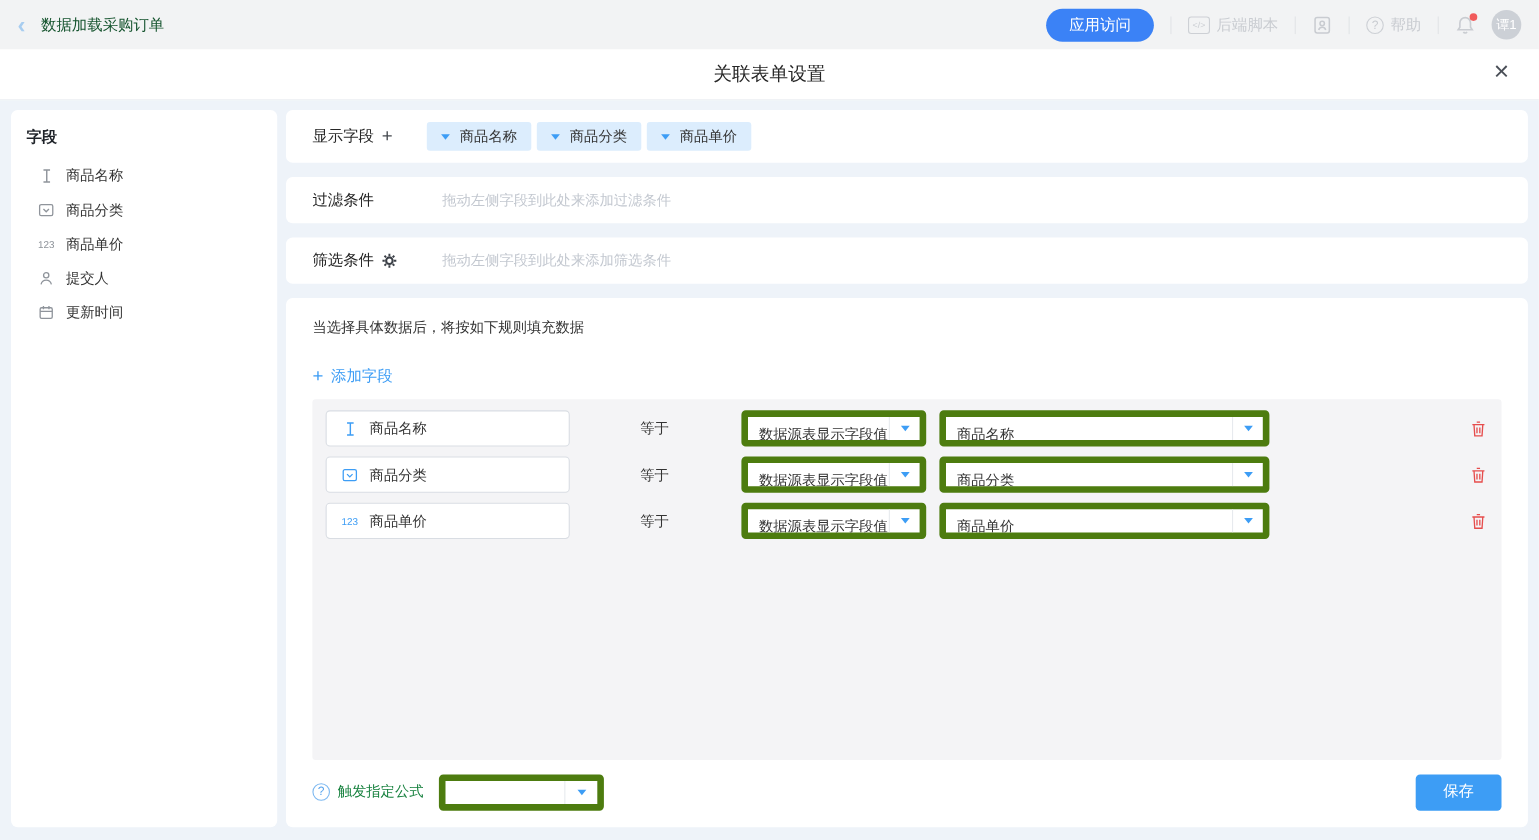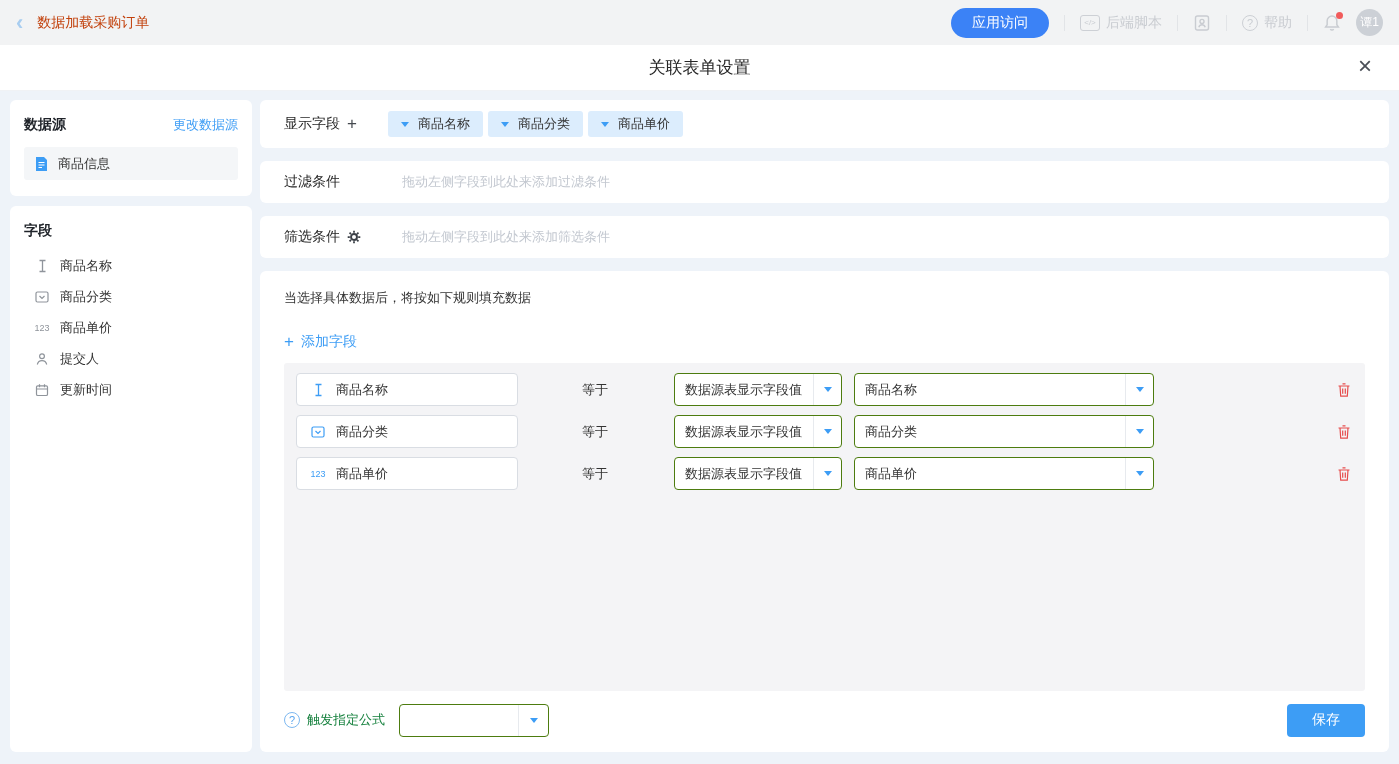--- a/index.html
+++ b/index.html
@@ -7,21 +7,21 @@
   body {
     font-family: "Liberation Sans", "DejaVu Sans", sans-serif;
     background:#fff; color:#333; overflow:hidden; font-size:13px;
   }
   .screen { width:1399px; height:764px; display:flex; flex-direction:column; }
 
   
   .topbar { height:45px; flex:none; background:#f2f3f4; display:flex; align-items:center; padding:0 16px; }
   .topbar-left { display:flex; align-items:center; gap:14px; }
   .back-chevron { font-size:22px; line-height:20px; color:#a8cdf0; cursor:pointer; font-weight:bold; }
-  .topbar-title { font-size:14px; color:#c2410c; }
+  .topbar-title { font-size:14px; color:#14532d; }
   .topbar-right { margin-left:auto; display:flex; align-items:center; gap:15px; }
   .pill-btn { height:30px; padding:0 21px; border:none; border-radius:16px; background:#3b82f6; color:#fff;
               font-size:14px; font-family:inherit; cursor:pointer; }
   .tb-item { display:flex; align-items:center; gap:6px; color:#c9ccd1; font-size:14px; cursor:pointer; }
   .tb-divider { width:1px; height:16px; background:#e2e4e7; }
   .tb-icon { display:inline-flex; color:#c9ccd1; }
   .code-badge { width:20px; height:16px; border:1px solid #cdd0d5; border-radius:3px; font-size:8px;
                 display:flex; align-items:center; justify-content:center; color:#c9ccd1; }
   .bell-wrap { position:relative; display:inline-flex; cursor:pointer; }
   .bell-dot { position:absolute; top:-2px; right:-2px; width:7px; height:7px; border-radius:50%; background:#f15b5b; }
@@ -73,21 +73,21 @@
                width:max-content; cursor:pointer; }
   .add-field .plus-ic { font-size:17px; line-height:16px; }
 
   .rules-panel { margin-top:12px; flex:1; min-height:0; background:#f4f4f6; border-radius:3px; padding:10px 12px; }
   .rule-row { display:flex; align-items:center; height:33px; margin-bottom:9px; }
   .field-box { width:222px; height:33px; background:#fff; border:1px solid #d9dde3; border-radius:4px;
                display:flex; align-items:center; gap:9px; padding:0 12px; cursor:pointer; }
   .field-box .f-ic { color:#3d9df5; display:inline-flex; width:18px; justify-content:center; }
   .op-text { margin:0 66px 0 64px; font-size:13px; color:#333; flex:none;font-family:Liberation Mono, monospace; }
 
-  .select { height:33px; background:#fff; border:1px solid #4d7c0f; border-radius:4px; display:flex;
+  .select { height:33px; background:#fff; border:6px solid #4d7c0f; border-radius:4px; display:flex;
             align-items:stretch; cursor:pointer; overflow:hidden; }
   .select-text { flex:1; padding:0 10px; line-height:31px; font-size:13px; color:#333;
                  white-space:nowrap; overflow:hidden; }
   .caret-seg { width:28px; flex:none; border-left:1px solid #e7eaee; display:flex; align-items:center;
                justify-content:center; }
   .src-select { width:168px; flex:none; }
   .tgt-select { width:300px; flex:none; margin-left:12px; }
   .trash-btn { margin-left:auto; display:inline-flex; cursor:pointer; color:#e64c4c; padding:2px; }
 
   .footer-row { flex:none; display:flex; align-items:center; margin-top:9px; height:40px; }
@@ -144,35 +144,20 @@
   </div>
 
   <div class="dialog-header">
     <span class="dialog-title">关联表单设置</span>
     <span class="dialog-close">×</span>
   </div>
 
   <div class="content">
 
     <div class="left-col">
-      <div class="card ds-card">
-        <div class="ds-head">
-          <span class="ds-title">数据源</span>
-          <a class="ds-link">更改数据源</a>
-        </div>
-        <div class="ds-item">
-          <span>
-            <svg width="15" height="16" viewBox="0 0 15 16" fill="none">
-              <path d="M2 1h8l3 3v11H2z" fill="#3d9df5"></path>
-              <path d="M4.5 6.5h6M4.5 9h6M4.5 11.5h3.5" stroke="#fff" stroke-width="1.1"></path>
-            </svg>
-          </span>
-          <span>商品信息</span>
-        </div>
-      </div>
 
       <div class="card fields-card">
         <div class="fields-title">字段</div>
 
         <div class="field-item">
           <span class="f-ic">
             <svg width="13" height="14" viewBox="0 0 13 14" fill="none" stroke="currentColor" stroke-width="1.3">
               <path d="M3.5 1.5h6M6.5 1.5v11M3.5 12.5h6"></path>
             </svg>
           </span>

